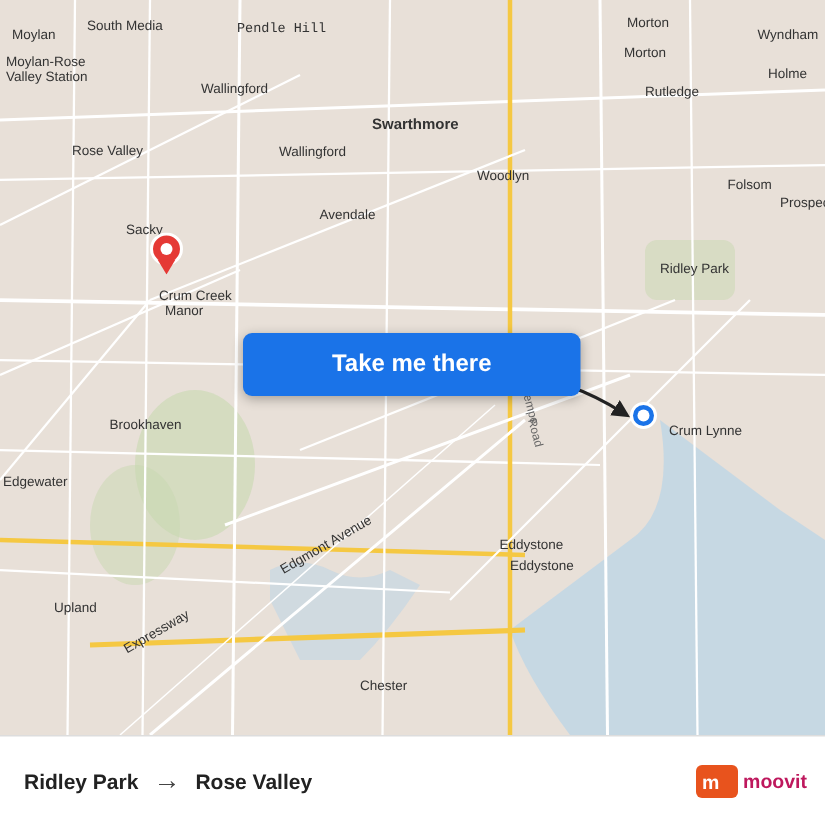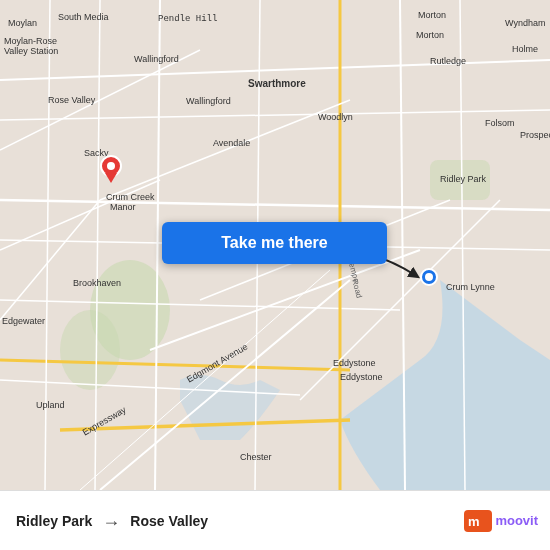--- a/index.html
+++ b/index.html
@@ -99,21 +99,21 @@
       top: 50%;
       transform: translateY(-50%);
       display: flex;
       align-items: center;
       gap: 3px;
     }
 
     .moovit-text {
       font-size: 13px;
       font-weight: bold;
-      color: #8b5cf6;
+      color: #be185d;
     }
 
     .copyright-text {
       position: absolute;
       bottom: 68px;
       left: 4px;
       font-size: 9px;
       color: #555;
       z-index: 10;
       background: rgba(255,255,255,0.7);

